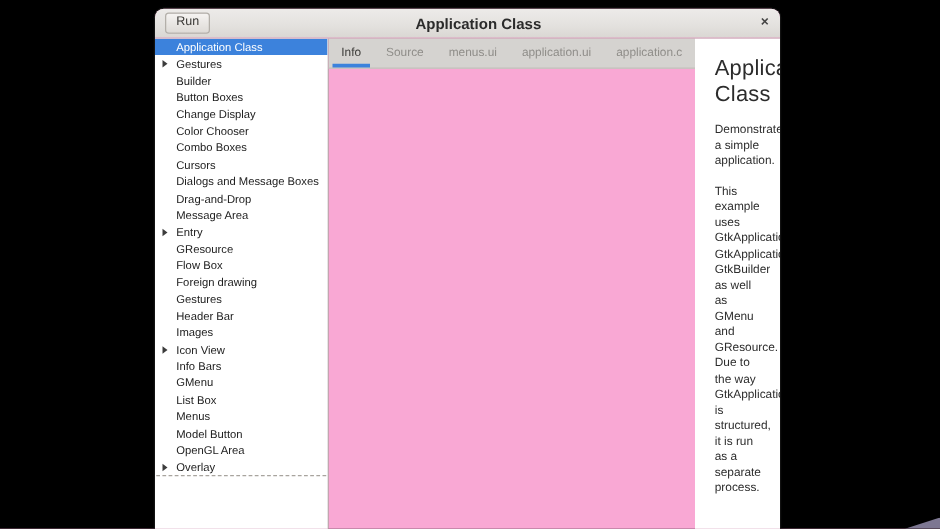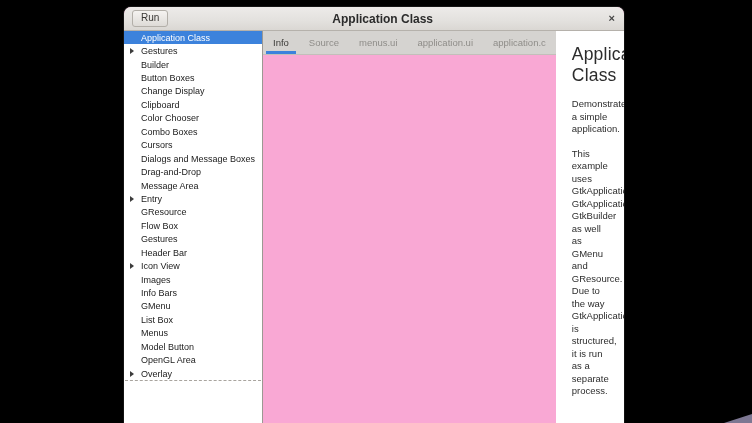--- a/index.html
+++ b/index.html
@@ -205,23 +205,20 @@
         <div class="side-row">
           <span>Builder</span>
         </div>
         <div class="side-row">
           <span>Button Boxes</span>
         </div>
         <div class="side-row">
           <span>Change Display</span>
         </div>
         <div class="side-row">
-          <span>Clipboard</span>
-        </div>
-        <div class="side-row">
           <span>Color Chooser</span>
         </div>
         <div class="side-row">
           <span>Combo Boxes</span>
         </div>
         <div class="side-row">
           <span>Cursors</span>
         </div>
         <div class="side-row">
           <span>Dialogs and Message Boxes</span>
@@ -236,31 +233,34 @@
           <span class="expander"></span>
           <span>Entry</span>
         </div>
         <div class="side-row">
           <span>GResource</span>
         </div>
         <div class="side-row">
           <span>Flow Box</span>
         </div>
         <div class="side-row">
+          <span>Foreign drawing</span>
+        </div>
+        <div class="side-row">
           <span>Gestures</span>
         </div>
         <div class="side-row">
           <span>Header Bar</span>
+        </div>
+        <div class="side-row">
+          <span>Images</span>
         </div>
         <div class="side-row">
           <span class="expander"></span>
           <span>Icon View</span>
-        </div>
-        <div class="side-row">
-          <span>Images</span>
         </div>
         <div class="side-row">
           <span>Info Bars</span>
         </div>
         <div class="side-row">
           <span>GMenu</span>
         </div>
         <div class="side-row">
           <span>List Box</span>
         </div>

